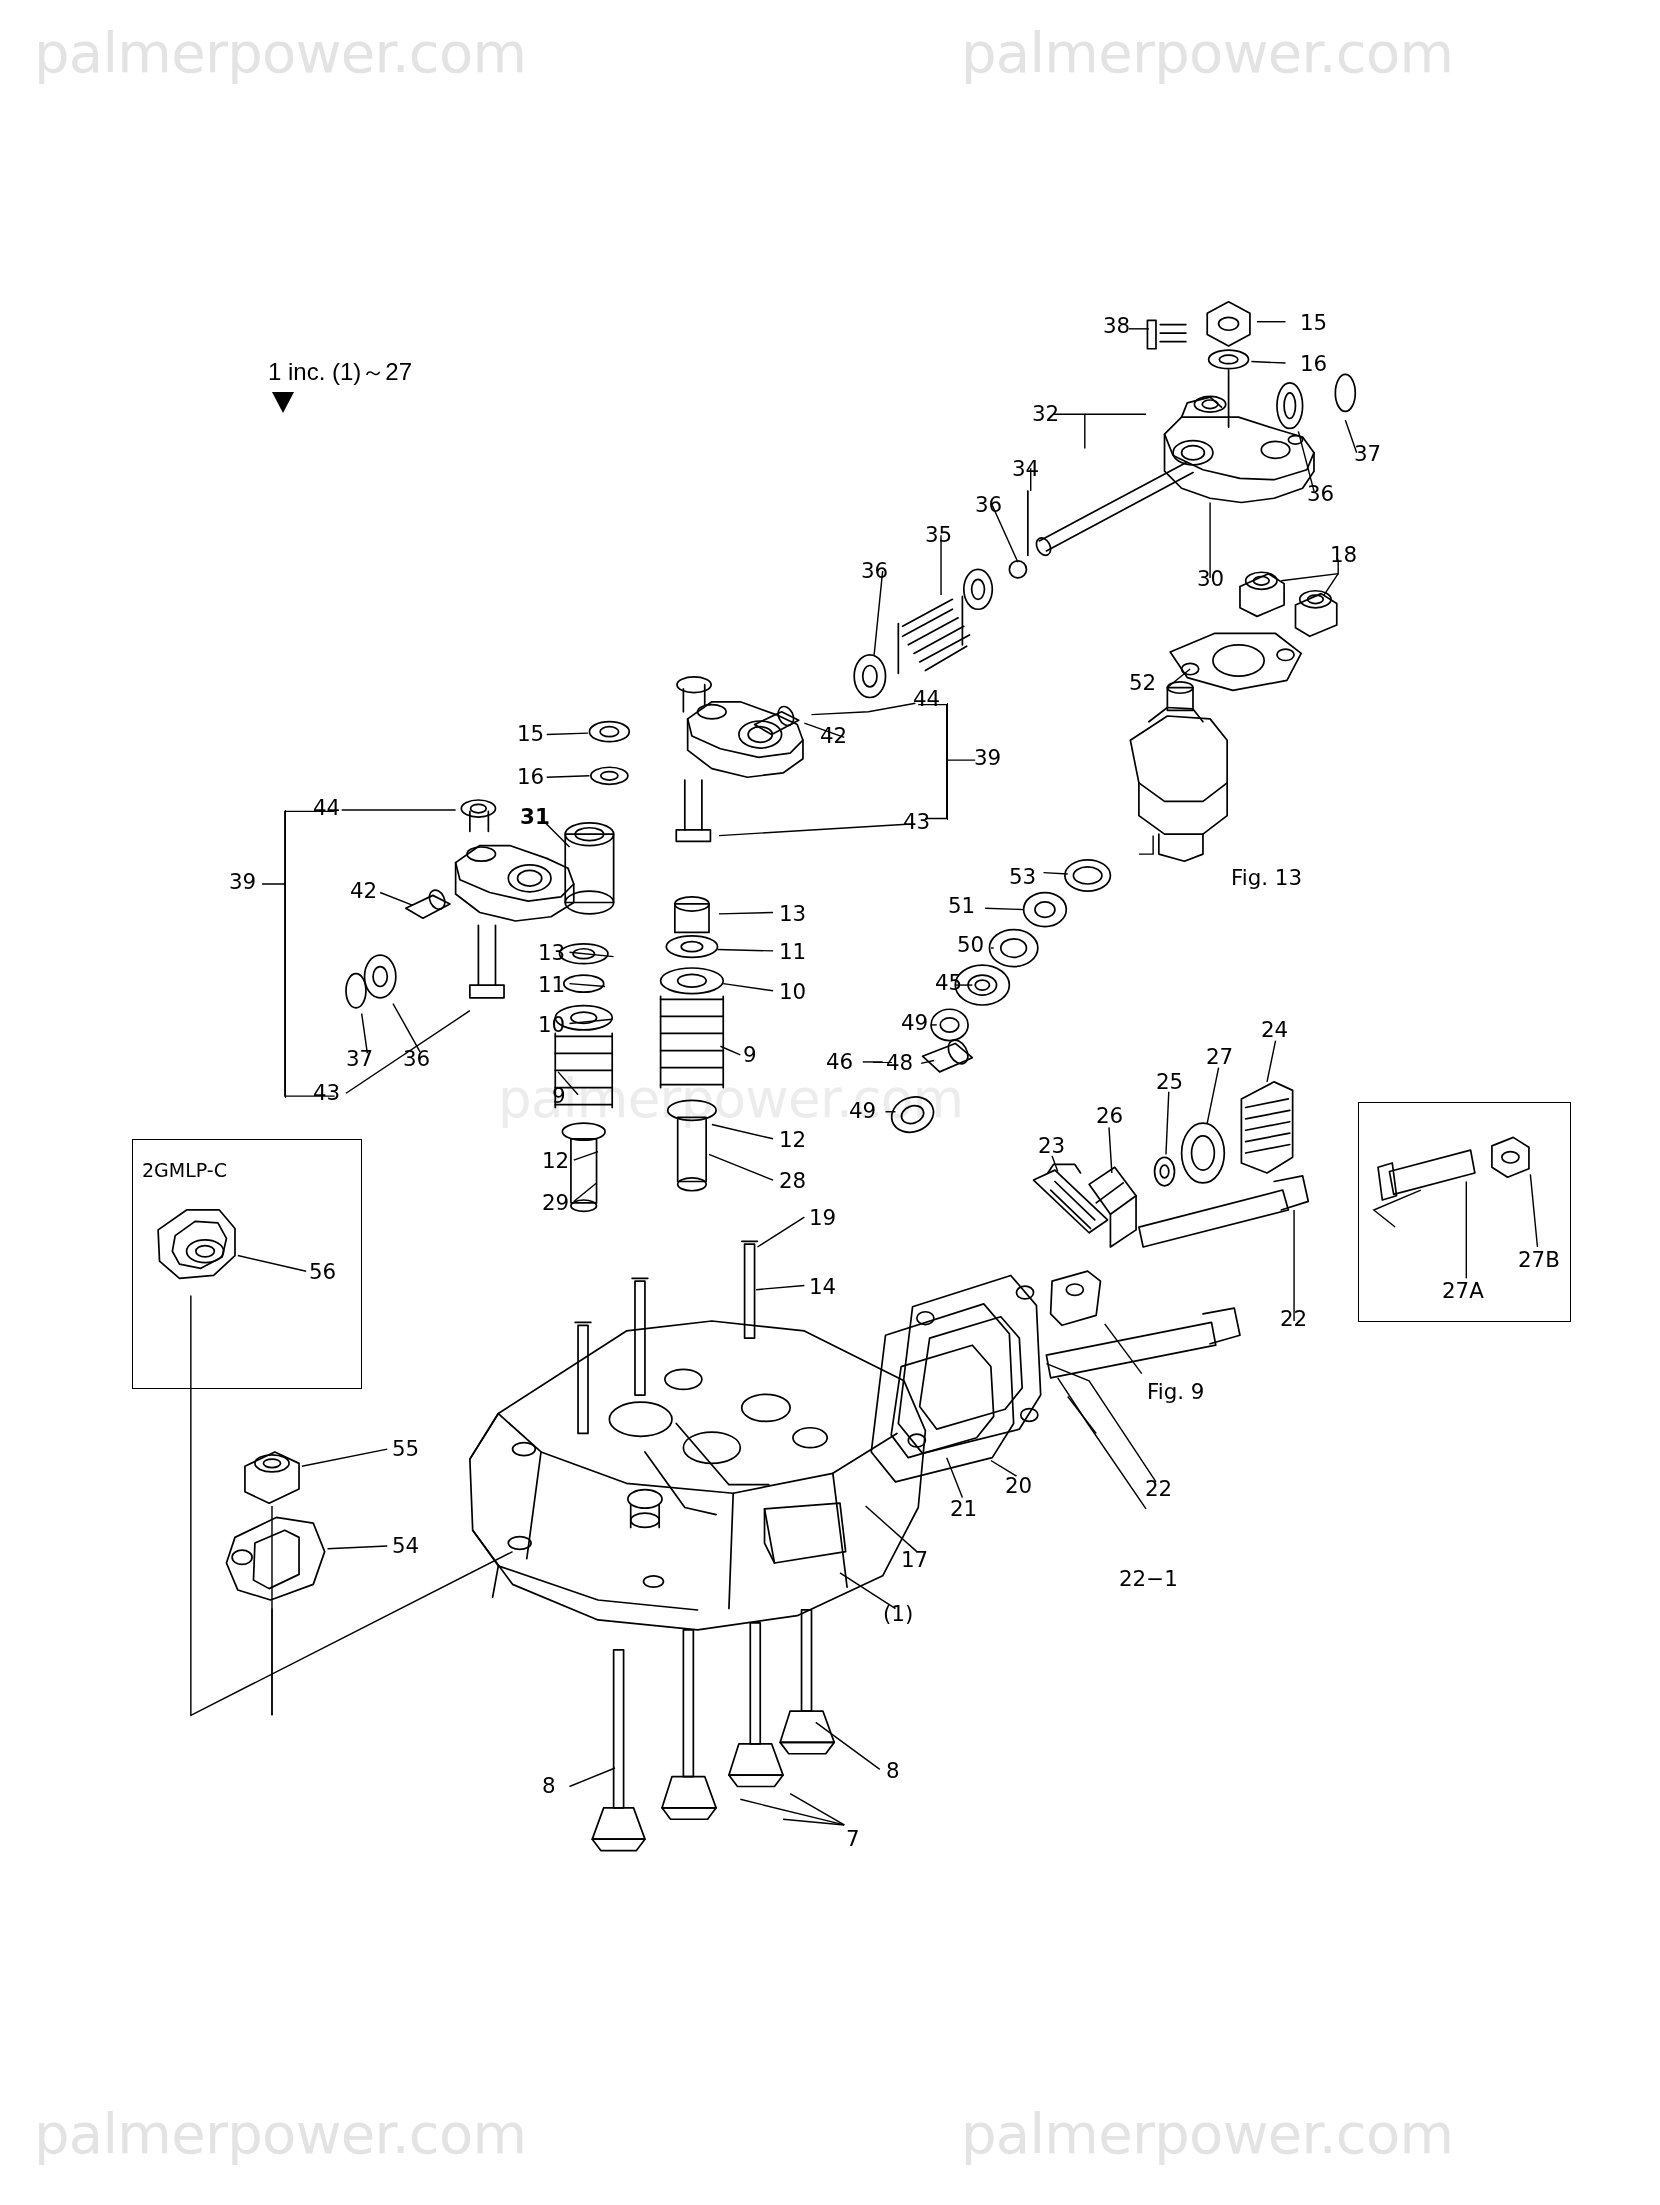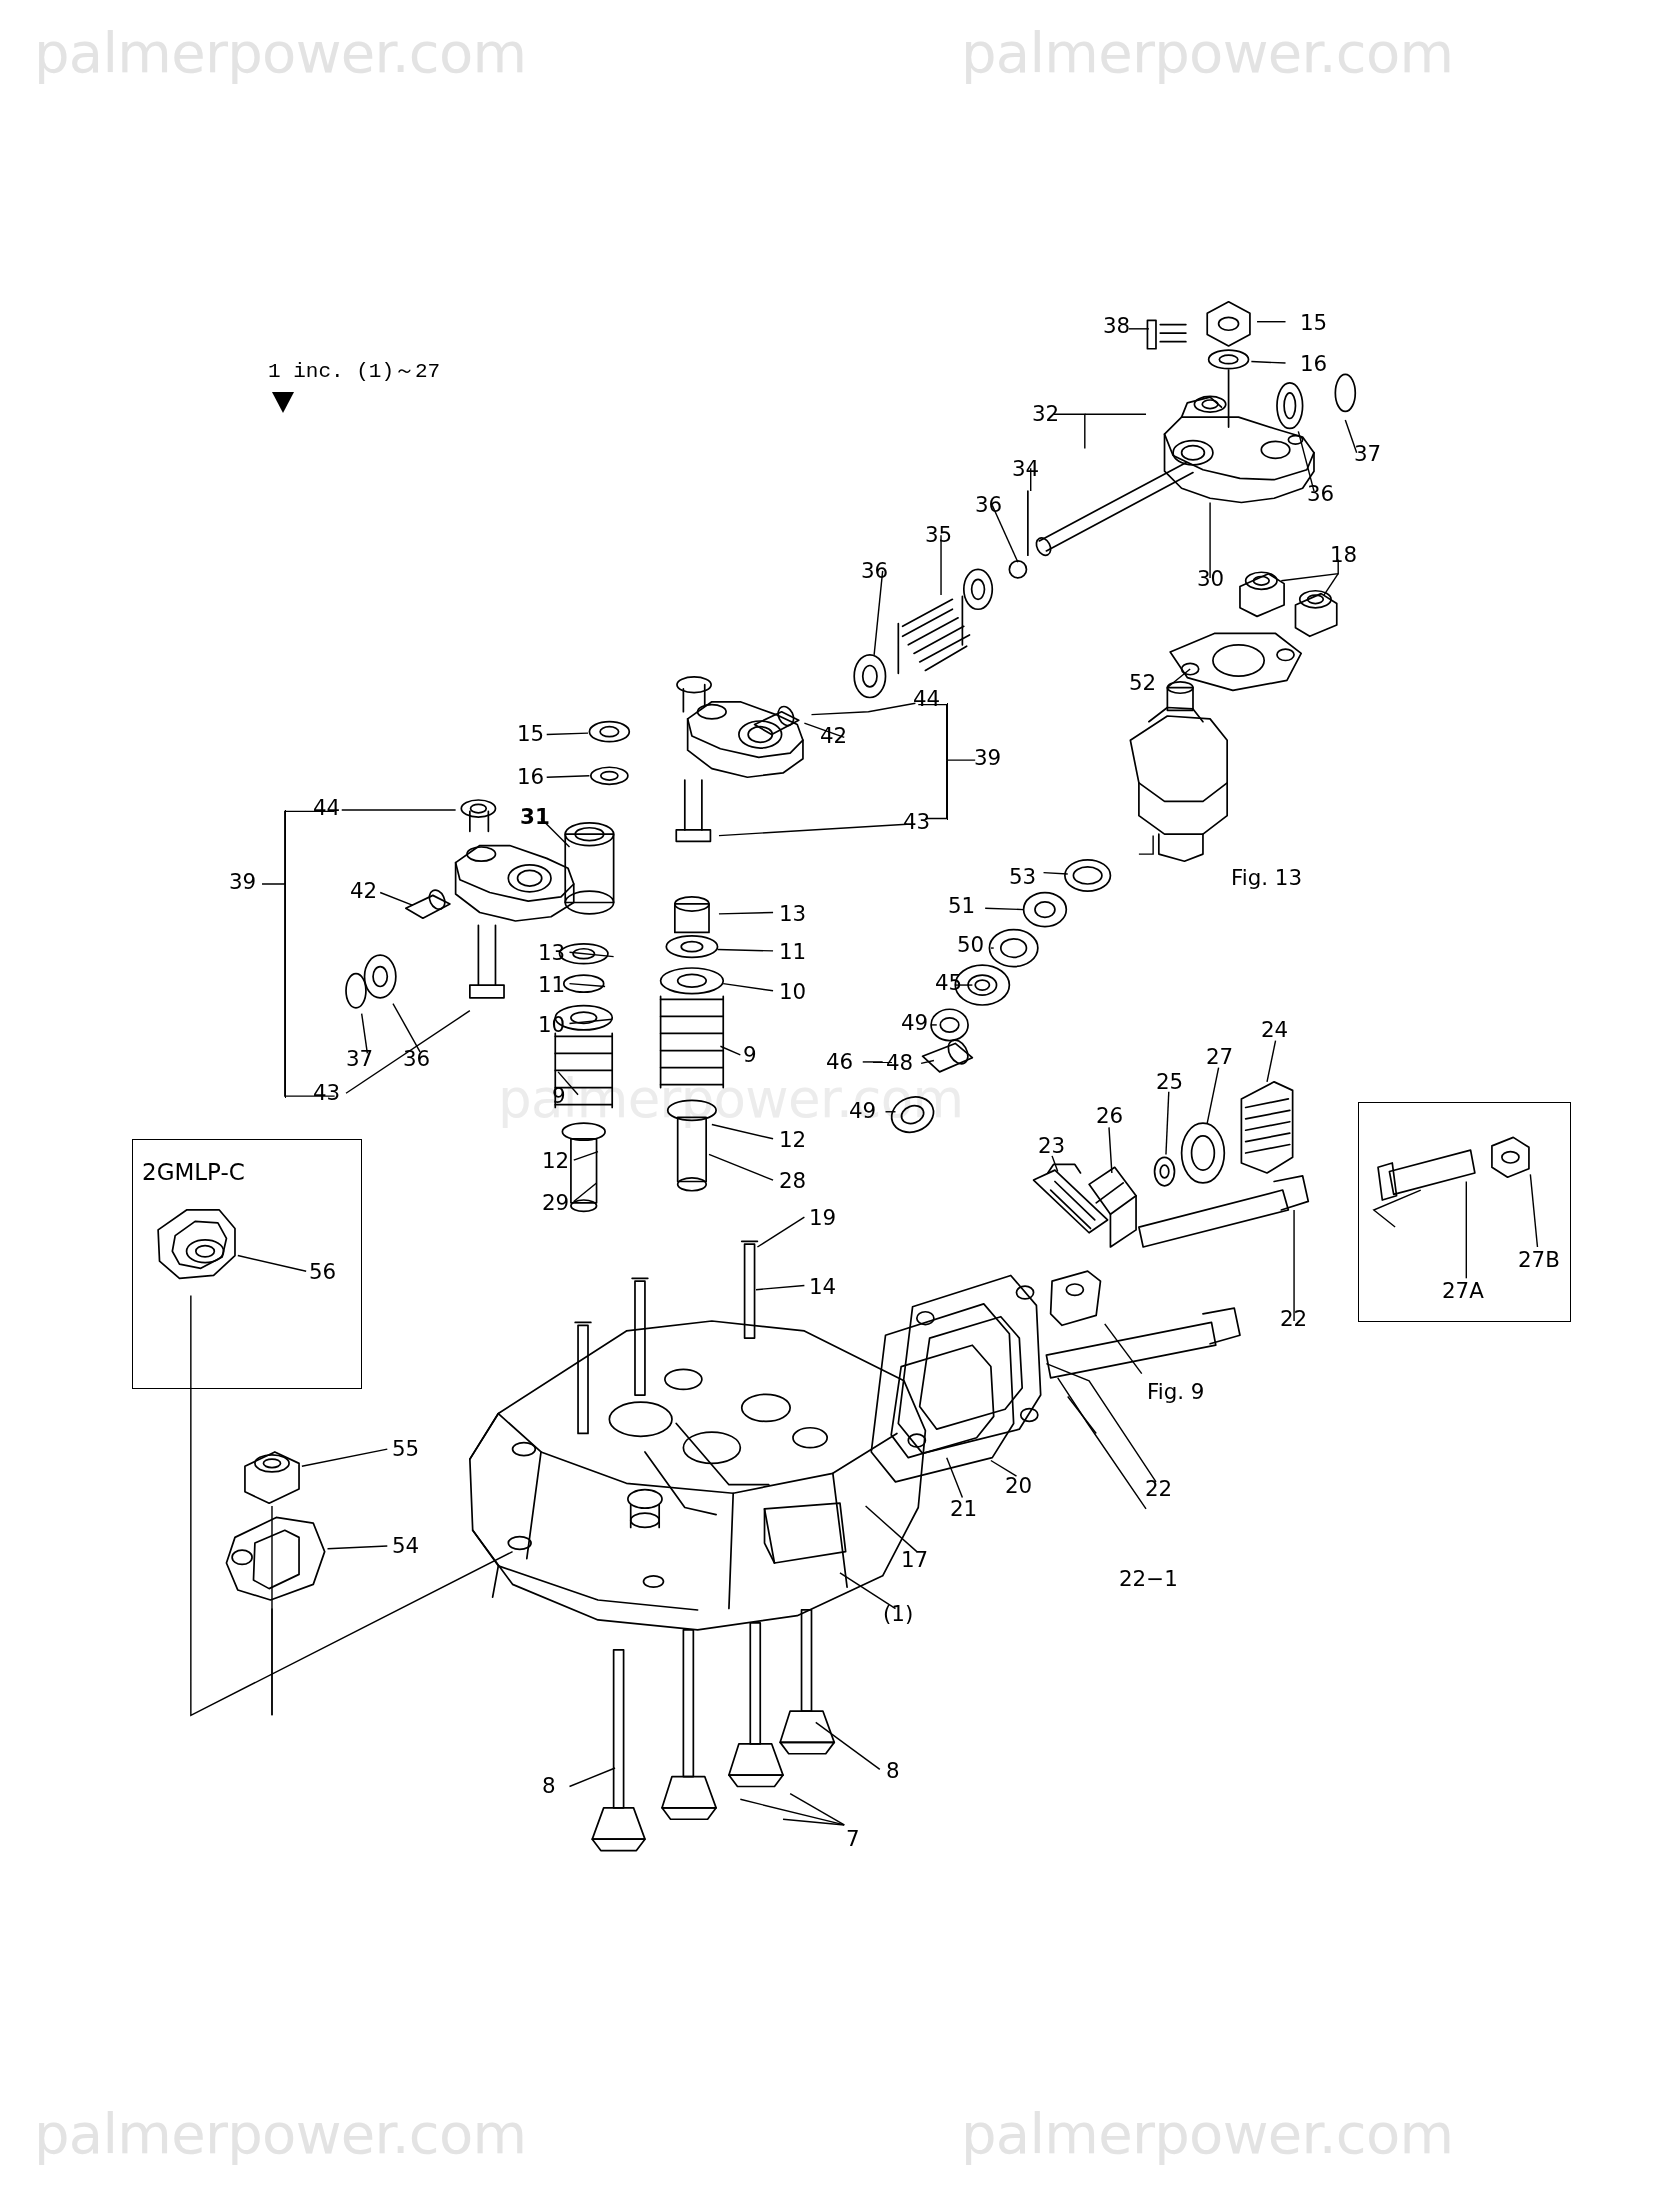--- a/index.html
+++ b/index.html
@@ -41,29 +41,29 @@
   .lbl {
     position: absolute;
     font-family: "DejaVu Sans", sans-serif;
     font-size: 21.4px;
     color: #000;
     white-space: nowrap;
     line-height: 1;
   }
   .note {
     position: absolute;
-    font-family: Liberation Mono, monospace;
-    font-size: 21px;
+    font-family: Liberation Sans, sans-serif;
+    font-size: 24px;
     color: #000;
     white-space: nowrap;
   }
   .boxlabel {
     position: absolute;
     font-family: "DejaVu Sans", sans-serif;
-    font-size: 23px;
+    font-size: 19px;
     color: #000;
     white-space: nowrap;
   }
   .hl { position:absolute; height:1.4px; background:#000; }
   .vl { position:absolute; width:1.4px;  background:#000; }
 
   .box {
     position: absolute;
     border: 1.4px solid #000;
     background: transparent;

